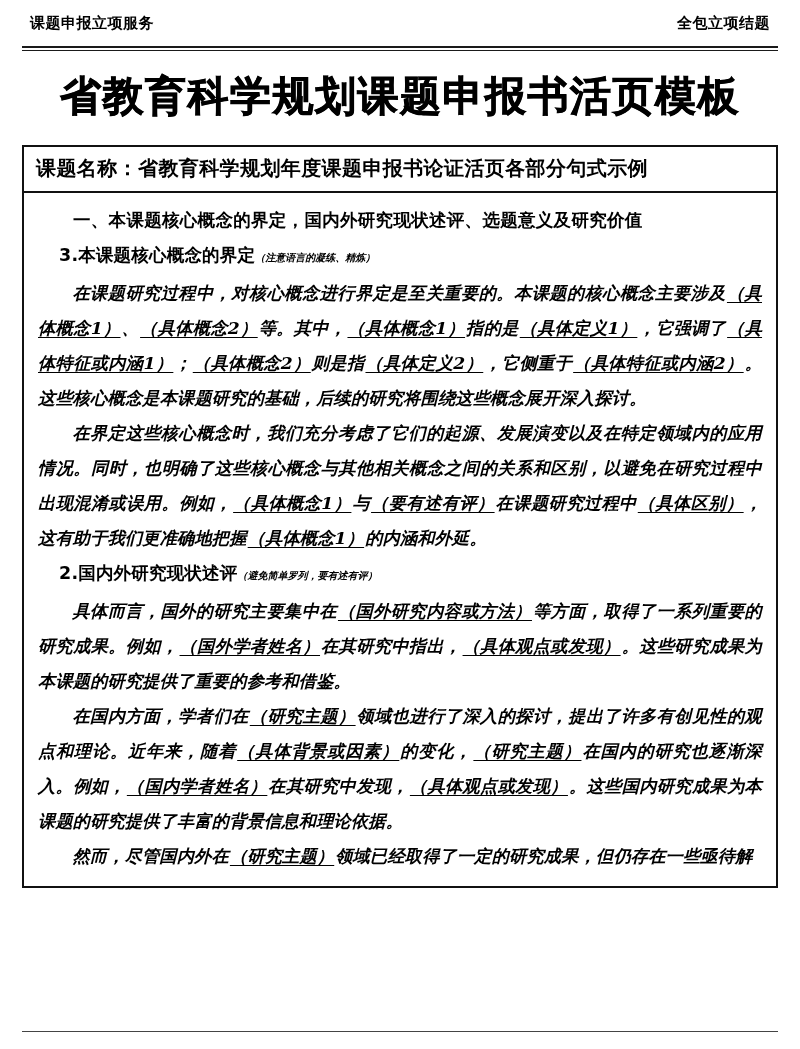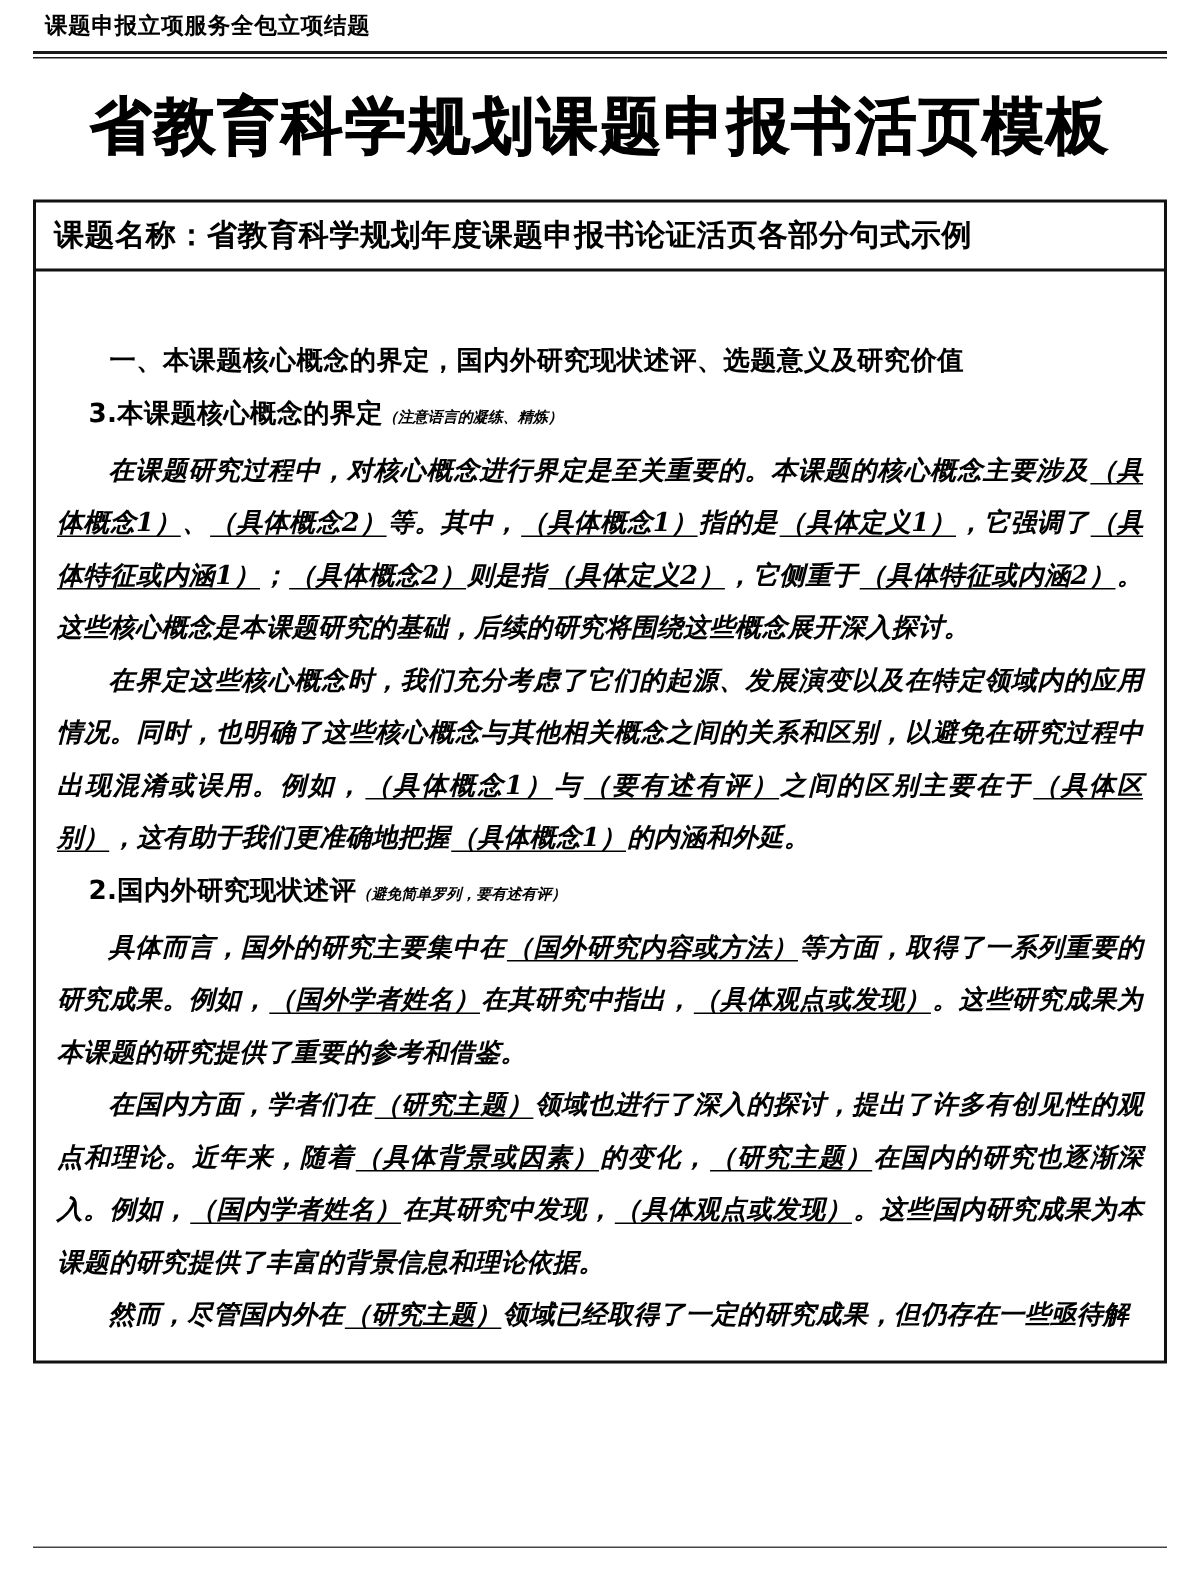--- a/index.html
+++ b/index.html
@@ -12,24 +12,25 @@
     height: 1049px;
     font-family: "DejaVu Sans", sans-serif;
     color: #000000;
     overflow: hidden;
     position: relative;
   }
 
   
   .page-header {
     position: relative;
-    height: 34px;
+    height: 46px;
     padding: 0 30px;
     display: flex;
     align-items: center;
+    justify-content: space-between;
     box-sizing: border-box;
   }
   .hdr-left, .hdr-right {
     font-family: "DejaVu Sans", sans-serif;
     font-size: 15px;
     font-weight: 700;
     letter-spacing: .5px;
     white-space: nowrap;
   }
   .hdr-center {
@@ -60,21 +61,21 @@
 
   
   .doc-box {
     margin: 25px 22px 0 22px;
     border: 2.2px solid #111111;
     box-sizing: border-box;
   }
   .box-row {
     border-bottom: 2.2px solid #111111;
   }
-  .box-row.last { border-bottom: none; margin-top: 33px; }
+  .box-row.last { border-bottom: none; }
 
   .subject-line {
     padding: 8px 10px 9px 12px;
     font-family: "DejaVu Sans", sans-serif;
     font-size: 20px;
     font-weight: 700;
     letter-spacing: .4px;
     white-space: nowrap;
   }
 
@@ -161,21 +162,21 @@
     <div class="body-cell">
 
       <div class="h-main">一、本课题核心概念的界定，国内外研究现状述评、选题意义及研究价值</div>
 
       <div class="h-sub">
         <span>3.本课题核心概念的界定</span><span class="note">（注意语言的凝练、精炼）</span>
       </div>
 
       <p class="para"><span>在课题研究过程中，对核心概念进行界定是至关重要的。本课题的核心概念主要涉及</span><span class="blank">（具体概念1）</span><span>、</span><span class="blank">（具体概念2）</span><span>等。其中，</span><span class="blank">（具体概念1）</span><span>指的是</span><span class="blank">（具体定义1）</span><span>，它强调了</span><span class="blank">（具体特征或内涵1）</span><span>；</span><span class="blank">（具体概念2）</span><span>则是指</span><span class="blank">（具体定义2）</span><span>，它侧重于</span><span class="blank">（具体特征或内涵2）</span><span>。这些核心概念是本课题研究的基础，后续的研究将围绕这些概念展开深入探讨。</span></p>
 
-      <p class="para"><span>在界定这些核心概念时，我们充分考虑了它们的起源、发展演变以及在特定领域内的应用情况。同时，也明确了这些核心概念与其他相关概念之间的关系和区别，以避免在研究过程中出现混淆或误用。例如，</span><span class="blank">（具体概念1）</span><span>与</span><span class="blank">（要有述有评）</span><span>之间的区别主要在于</span><span class="blank">（具体区别）</span><span>，这有助于我们更准确地把握</span><span class="blank">（具体概念1）</span><span>的内涵和外延。</span></p>
+      <p class="para"><span>在界定这些核心概念时，我们充分考虑了它们的起源、发展演变以及在特定领域内的应用情况。同时，也明确了这些核心概念与其他相关概念之间的关系和区别，以避免在研究过程中出现混淆或误用。例如，</span><span class="blank">（具体概念1）</span><span>与</span><span class="blank">（要有述有评）</span><span>在课题研究过程中</span><span class="blank">（具体区别）</span><span>，这有助于我们更准确地把握</span><span class="blank">（具体概念1）</span><span>的内涵和外延。</span></p>
 
       <div class="h-sub">
         <span>2.国内外研究现状述评</span><span class="note">（避免简单罗列，要有述有评）</span>
       </div>
 
 
       <p class="para"><span>具体而言，国外的研究主要集中在</span><span class="blank">（国外研究内容或方法）</span><span>等方面，取得了一系列重要的研究成果。例如，</span><span class="blank">（国外学者姓名）</span><span>在其研究中指出，</span><span class="blank">（具体观点或发现）</span><span>。这些研究成果为本课题的研究提供了重要的参考和借鉴。</span></p>
 
       <p class="para"><span>在国内方面，学者们在</span><span class="blank">（研究主题）</span><span>领域也进行了深入的探讨，提出了许多有创见性的观点和理论。近年来，随着</span><span class="blank">（具体背景或因素）</span><span>的变化，</span><span class="blank">（研究主题）</span><span>在国内的研究也逐渐深入。例如，</span><span class="blank">（国内学者姓名）</span><span>在其研究中发现，</span><span class="blank">（具体观点或发现）</span><span>。这些国内研究成果为本课题的研究提供了丰富的背景信息和理论依据。</span></p>
 

